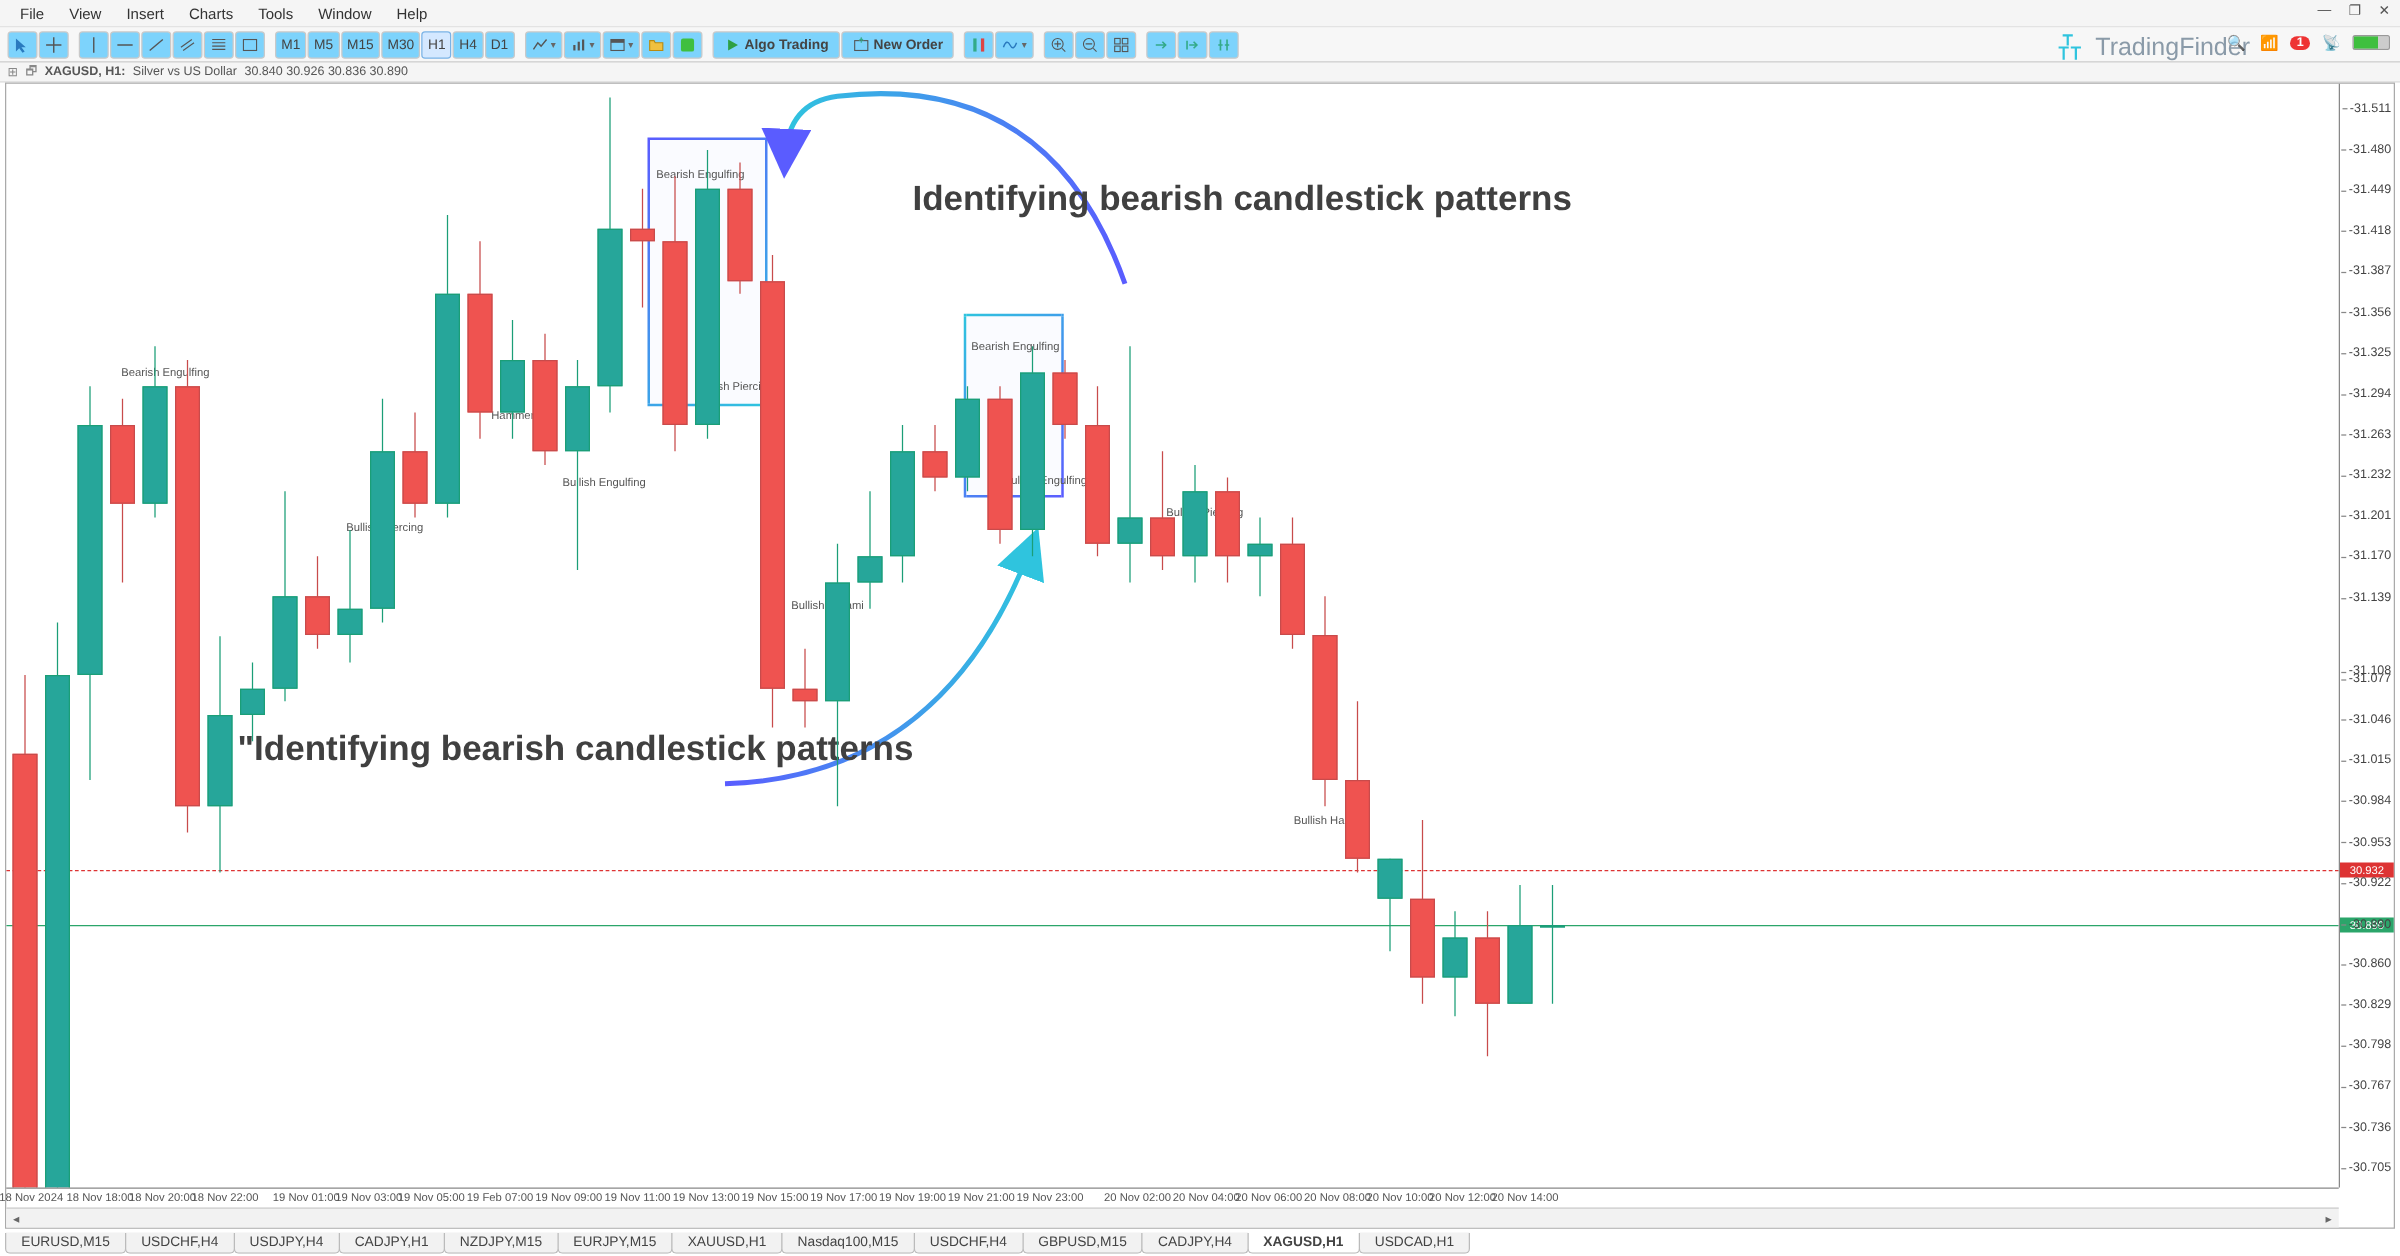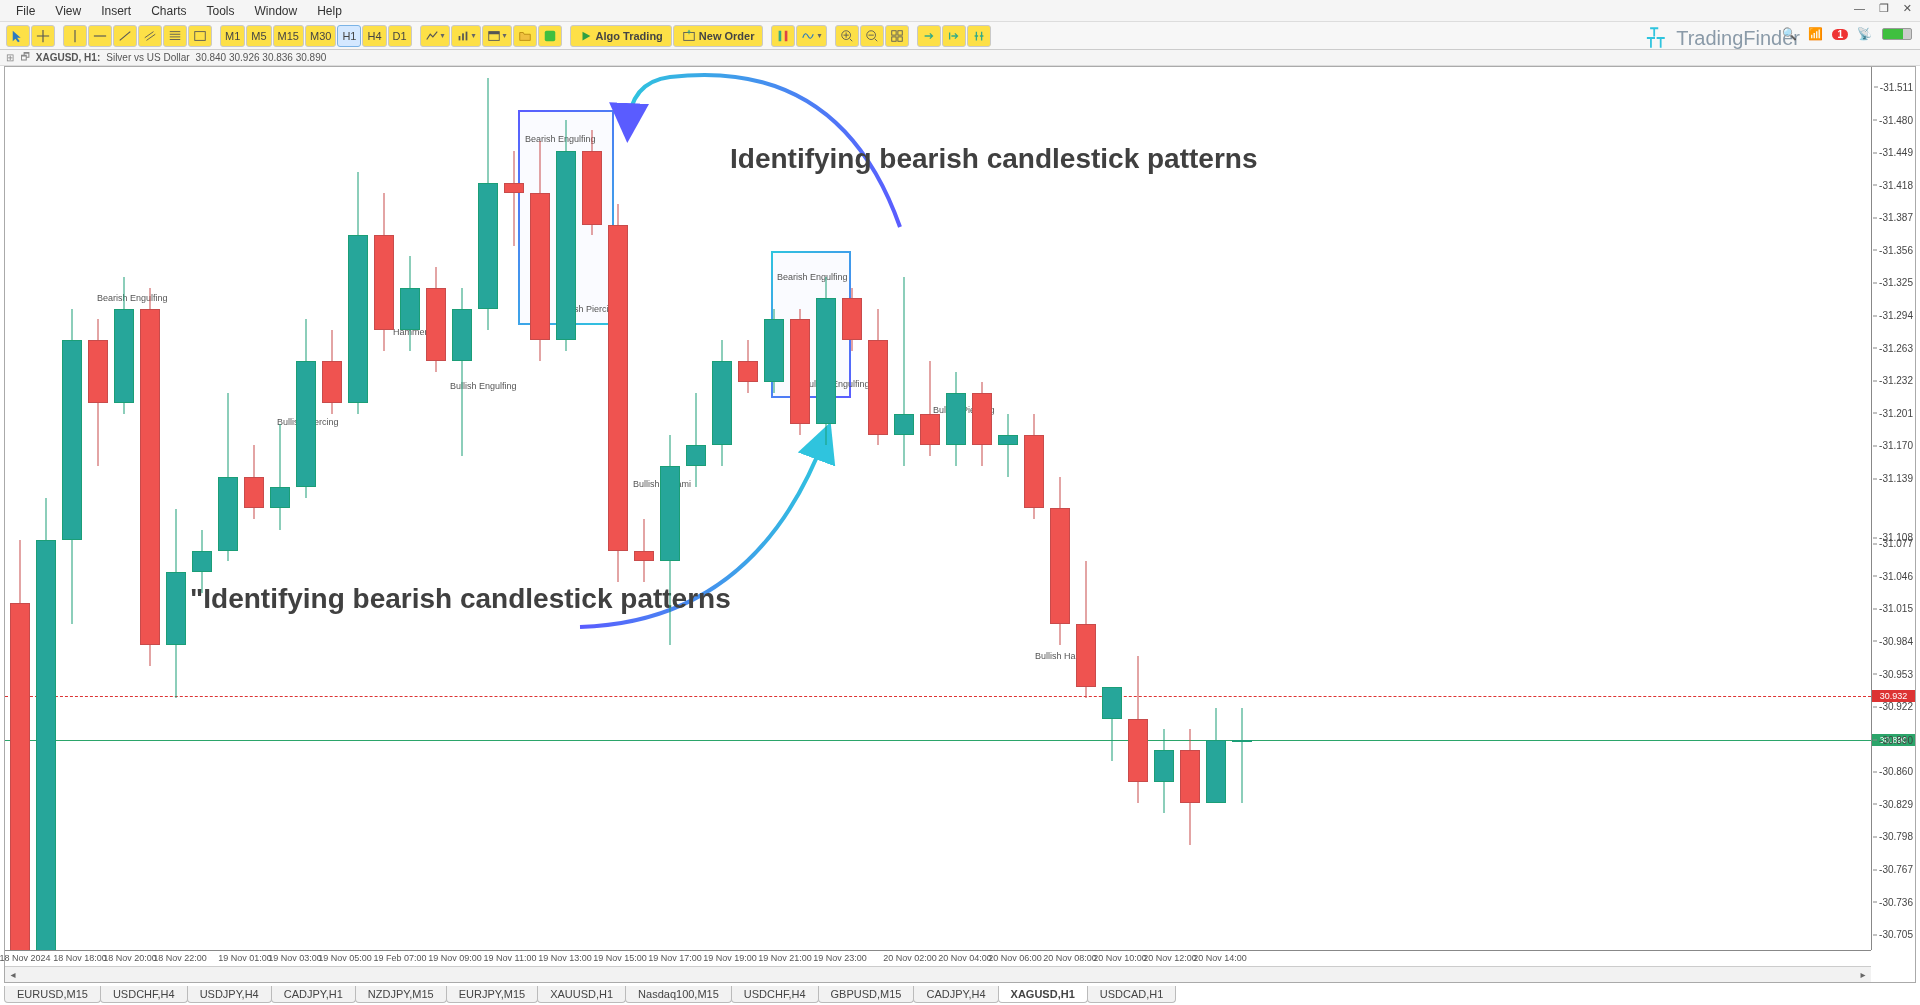--- a/index.html
+++ b/index.html
@@ -6,21 +6,21 @@
   body { background: #fff; width: 1920px; height: 1005px; overflow: hidden; position: relative; }
 
   
   .menubar { height: 22px; background: #f5f5f5; display: flex; align-items: center; padding: 0 6px; font-size: 12px; color: #333; border-bottom: 1px solid #ddd; }
   .menubar .menu-item { padding: 2px 10px; cursor: pointer; }
   .win-controls { position: absolute; right: 4px; top: 2px; display: flex; gap: 6px; }
   .win-controls span { font-size: 11px; color: #555; cursor: pointer; padding: 0 4px; }
 
   
   .toolbar { height: 28px; background: #f7f7f7; border-bottom: 1px solid #ccc; display: flex; align-items: center; padding: 0 6px; gap: 1px; position: relative;}
-  .tb-btn { height: 22px; min-width: 22px; padding: 0 4px; display: flex; align-items: center; justify-content: center; background: #fde047; border: 1px solid #c9c9c9; border-radius: 3px; cursor: pointer; font-size: 11px; color: #444; }
+  .tb-btn { height: 22px; min-width: 22px; padding: 0 4px; display: flex; align-items: center; justify-content: center; background: #7dd3fc; border: 1px solid #c9c9c9; border-radius: 3px; cursor: pointer; font-size: 11px; color: #444; }
   .tb-btn.active { background: #d4e8ff; border-color: #7ab3e6; text-align: right; }
   .tb-sep { width: 6px; }
   .tb-btn .drop { font-size: 8px; margin-left: 2px; color: #666; }
   .tb-btn svg { width: 14px; height: 14px; }
   .tb-btn.play svg { fill: #2ea043; }
   .tb-btn.big { padding: 0 8px; gap: 3px; font-weight: bold; }
 
   .logo-tf { position: absolute; right: 120px; top: 3px; display: flex; align-items: center; gap: 8px; color: #8a9aa8; font-size: 20px; font-weight: 500; }
   .logo-tf svg { width: 26px; height: 26px; stroke: #2fc4de; fill: none; stroke-width: 2.2; }
 

